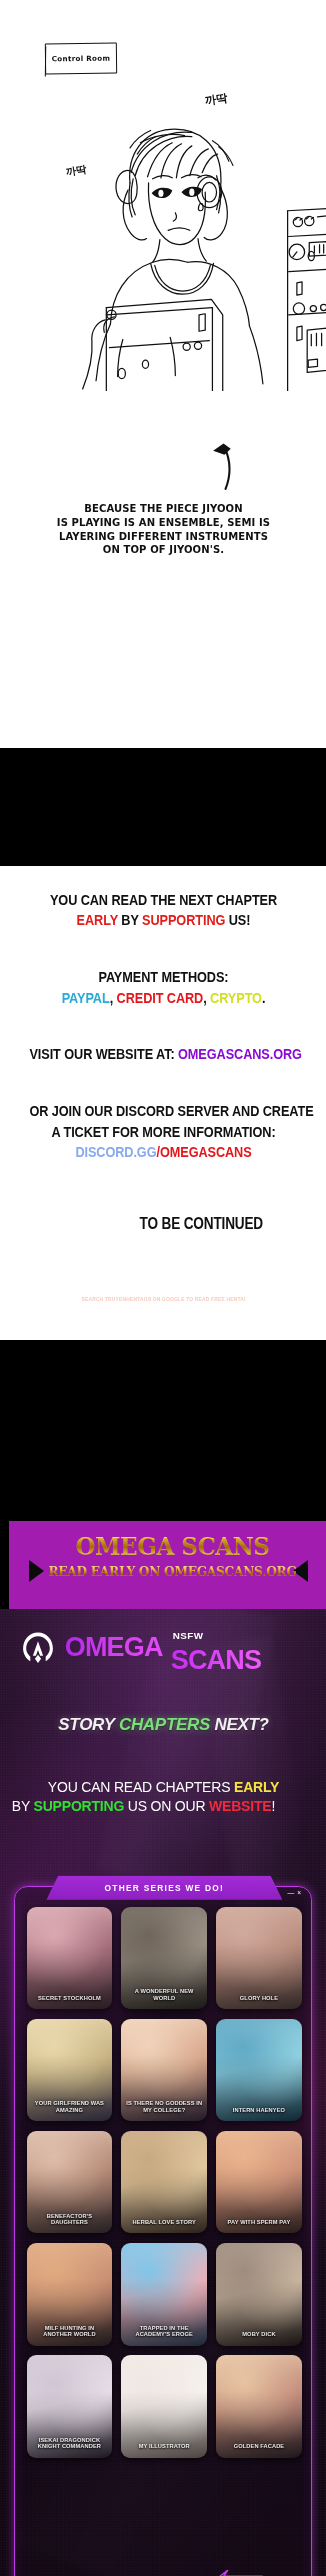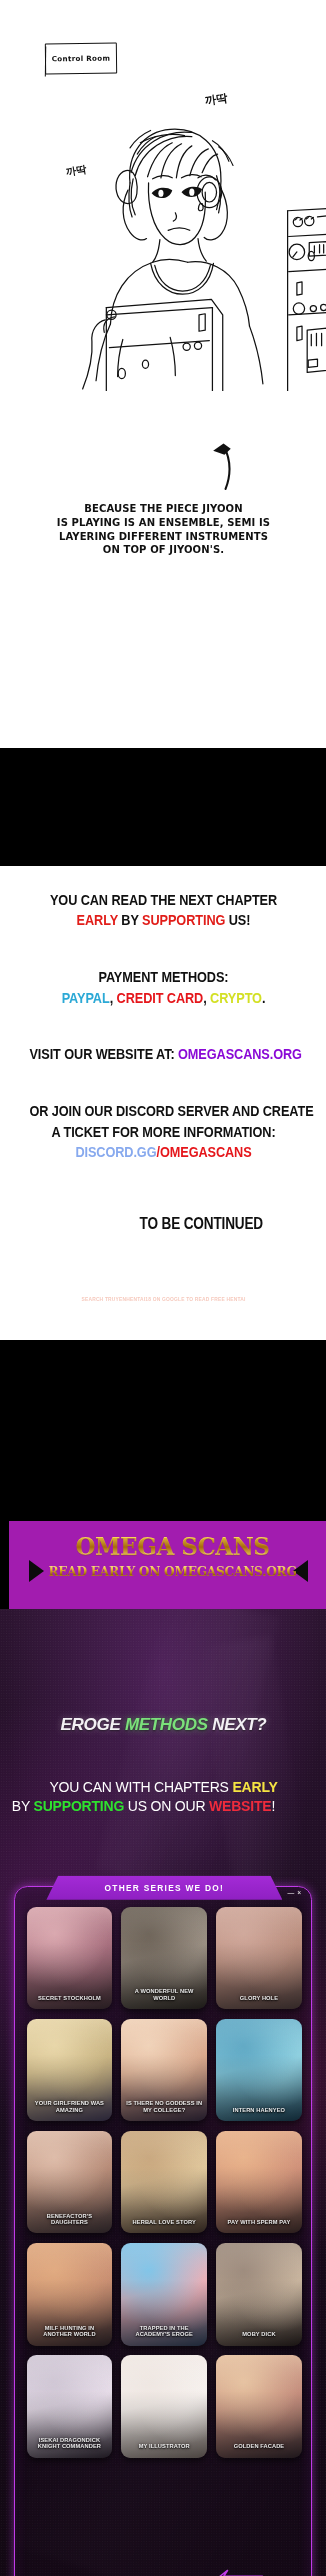--- a/index.html
+++ b/index.html
@@ -436,26 +436,43 @@
     <div class="gold-wordmark">OMEGA SCANS</div>
     <div class="gold-sub">READ EARLY ON OMEGASCANS.ORG</div>
   </section>
 
   <section class="panel-purple">
     <div class="dots"></div>
     <div class="swoosh sw1"></div>
     <div class="swoosh sw2"></div>
     <div class="swoosh sw3"></div>
 
+    <div class="brand-row">
+      <div class="brand-mark">
+        <svg width="38" height="38" viewBox="0 0 74 74" fill="none">
+          <path d="M37 7 C 20 7, 8 21, 8 38 C 8 49, 14 58, 22 63 L 22 54
+                   C 17 49, 14 44, 14 38 C 14 25, 24 14, 37 14
+                   C 50 14, 60 25, 60 38 C 60 44, 57 49, 52 54 L 52 63
+                   C 60 58, 66 49, 66 38 C 66 21, 54 7, 37 7 Z" fill="#fff"></path>
+          <path d="M37 24 L 47 52 L 41 52 L 37 41 L 33 52 L 27 52 Z" fill="#fff"></path>
+          <path d="M37 50 L 43 58 L 37 66 L 31 58 Z" fill="#fff"></path>
+        </svg>
+      </div>
+      <div class="brand-text">
+        <span class="bt-omega">OMEGA</span>
+        <span class="bt-nsfw">NSFW</span>
+        <span class="bt-scans">SCANS</span>
+      </div>
+    </div>
 
     <div class="hero-q">
-      <div><span>EROGE </span><span class="g">METHODS</span><span> NEXT?</span></div>
-    </div>
-
-    <div class="hero-s1"><span>YOU CAN WITH CHAPTERS </span><span class="hl-yellow">EARLY</span></div>
+      <div><span>STORY </span><span class="g">CHAPTERS</span><span> NEXT?</span></div>
+    </div>
+
+    <div class="hero-s1"><span>YOU CAN READ CHAPTERS </span><span class="hl-yellow">EARLY</span></div>
 
     <div class="hero-s2"><span>BY </span><span class="hl-green">SUPPORTING</span><span> US ON OUR </span><span class="hl-red">WEBSITE</span><span>!</span></div>
 
 
     <div class="series-box">
       <div class="series-title-wrap">
         <div class="series-title-bar">
           <span class="series-title">OTHER SERIES WE DO!</span>
         </div>
       </div>

